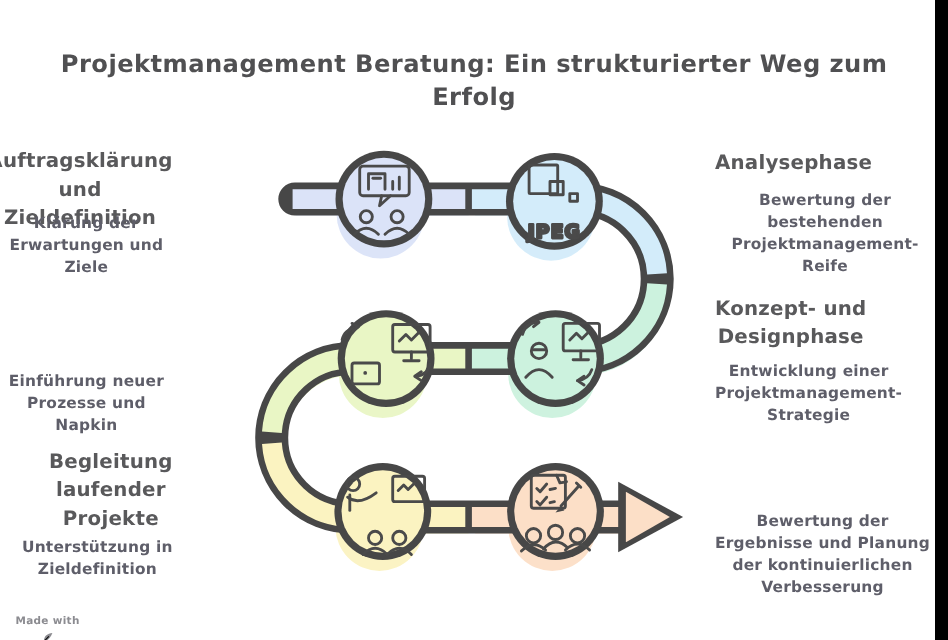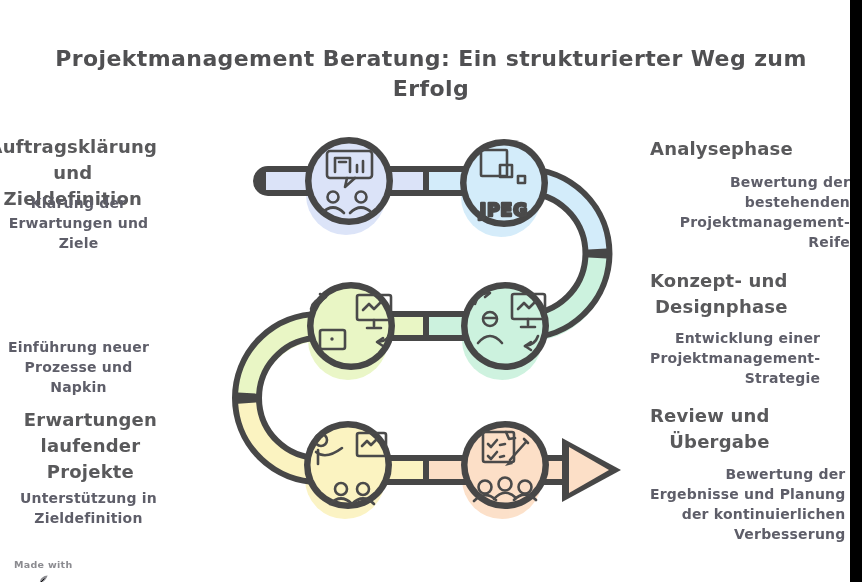--- a/index.html
+++ b/index.html
@@ -6,21 +6,21 @@
   .canvas{position:relative;width:850px;height:582px;background:#ffffff;overflow:hidden;
           font-family:"DejaVu Sans",sans-serif;}
   .title{position:absolute;top:44px;left:0;width:862px;text-align:center;
          font-size:22px;font-weight:700;line-height:30px;letter-spacing:.4px;
          color:#505052;white-space:pre-line;margin:0;}
   .step-heading{position:absolute;font-size:18px;font-weight:700;line-height:26px;
         color:#59595b;white-space:pre-line;letter-spacing:.2px;margin:0;}
   .step-desc{position:absolute;font-size:14px;font-weight:700;line-height:20px;
         color:#5e5e69;white-space:pre-line;letter-spacing:.2px;margin:0;}
   .al-r{right:693px;text-align:center;}
-  .al-l{left:650px;text-align:right;}
+  .al-l{left:650px;text-align:center;}
   svg.ribbon{position:absolute;left:0;top:0;}
   .icon{fill:none;stroke:#4a4a4a;stroke-width:2.6;stroke-linecap:round;stroke-linejoin:round;}
   .icon-fill{fill:#4a4a4a;stroke:none;}
   .icon-text{fill:#4a4a4a;font-family:"DejaVu Sans",sans-serif;font-weight:700;
              font-size:17px;letter-spacing:1px;text-anchor:middle;}
   .footer{position:absolute;left:14px;top:559px;display:flex;align-items:center;gap:4px;
           font-size:9.5px;font-weight:700;color:#8b8b90;letter-spacing:.3px;flex-direction:column;}
 </style>
 </head>
 <body>
@@ -148,39 +148,37 @@
   </svg>
 
   <h2 class="step-heading al-r" style="top:134px">Auftragsklärung
 und Zieldefinition</h2>
   <p class="step-desc al-r" style="top:193px">Klärung der
 Erwartungen und Ziele</p>
 
   <p class="step-desc al-r" style="top:337px">Einführung neuer
 Prozesse und Napkin</p>
 
-  <h2 class="step-heading al-r" style="top:407px">Erwartungen
+  <h2 class="step-heading al-r" style="top:407px">Begleitung
 laufender
 Projekte</h2>
   <p class="step-desc al-r" style="top:488px">Unterstützung in
 Zieldefinition</p>
 
   <h2 class="step-heading al-l" style="top:136px">Analysephase</h2>
   <p class="step-desc al-l" style="top:172px">Bewertung der
 bestehenden
 Projektmanagement-Reife</p>
 
   <h2 class="step-heading al-l" style="top:268px">Konzept- und
 Designphase</h2>
   <p class="step-desc al-l" style="top:328px">Entwicklung einer
 Projektmanagement-
 Strategie</p>
 
-  <h2 class="step-heading al-l" style="top:403px">Review und
-Übergabe</h2>
   <p class="step-desc al-l" style="top:464px">Bewertung der
 Ergebnisse und Planung
 der kontinuierlichen
 Verbesserung</p>
 
   <div class="footer">
     <span>Made with</span>
     <svg width="11" height="11" viewBox="0 0 12 12">
       <path d="M2,10 C2,4.5 5.5,2 10.5,1.5 C9,5.5 6.5,9 2,10 Z" fill="#8b8b90"></path>
       <path d="M2,10 L7,5" stroke="#000" stroke-width="1" fill="none"></path>

